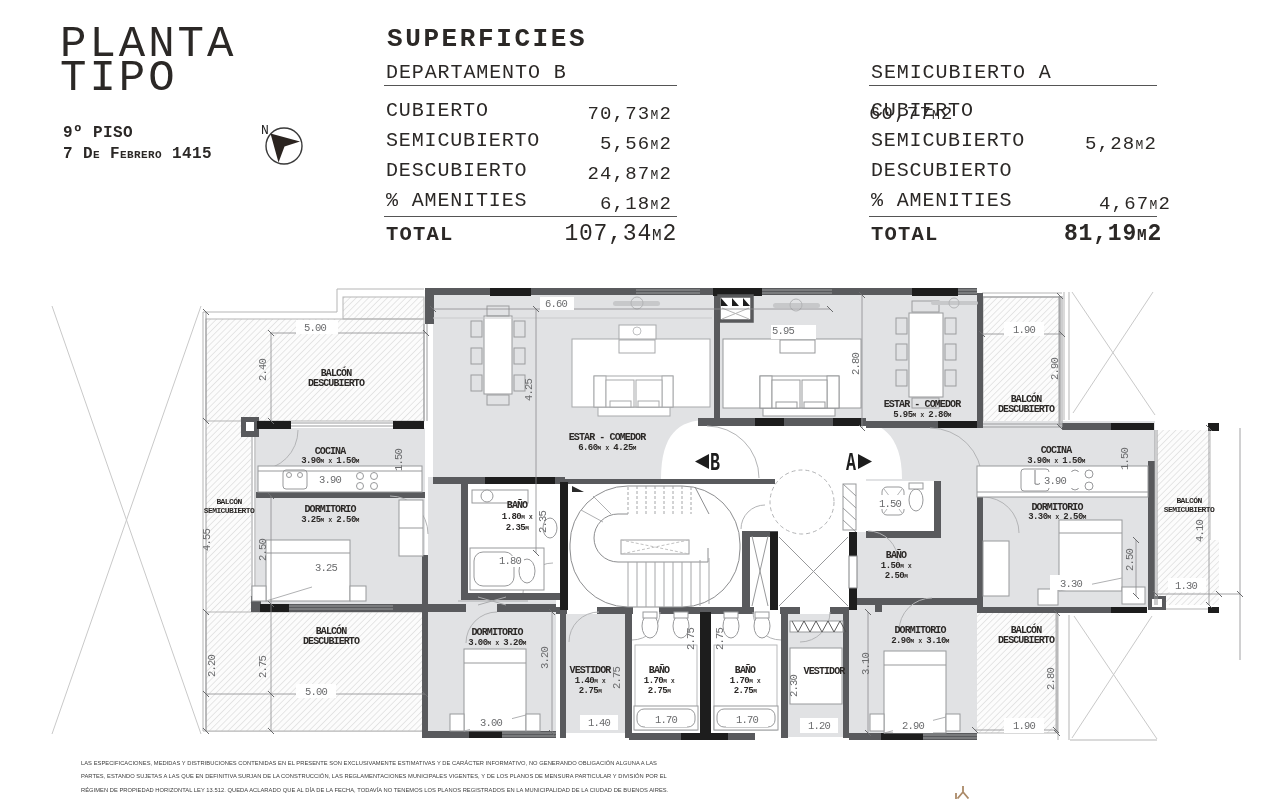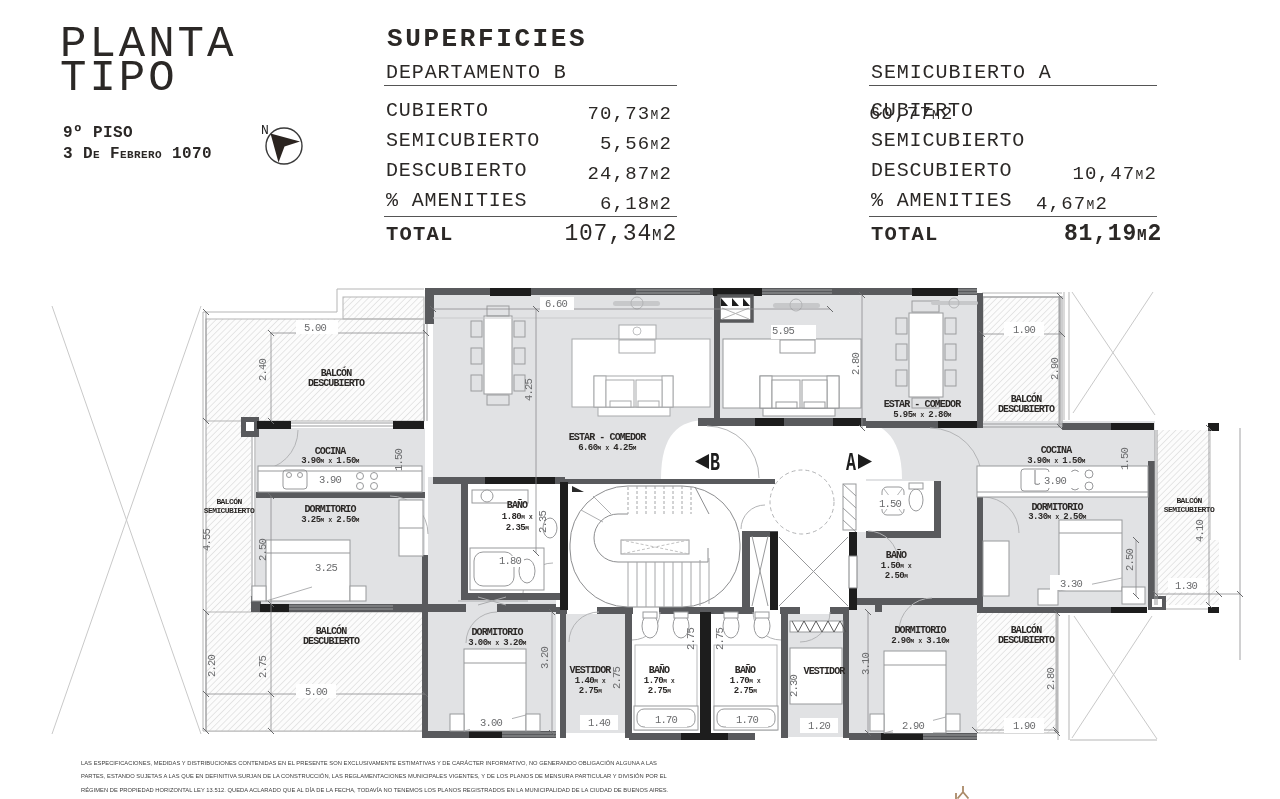--- a/index.html
+++ b/index.html
@@ -10,21 +10,21 @@
 .rn{font-weight:bold;fill:#2b2826;font-variant:small-caps;}
 .dm{fill:#6a6b6d;font-variant:small-caps;}
 .sc{font-variant:small-caps;}
 </style>
 </head>
 <body>
 <div id="page">
 
   <div class="hd" style="left:60px;top:27px;font-size:44px;letter-spacing:3px;font-weight:normal;color:#2b2826;line-height:34px;">PLANTA<br>TIPO</div>
   <div class="hd" style="left:63px;top:124px;font-size:16px;letter-spacing:0.4px;font-weight:bold;">9º PISO</div>
-  <div class="hd sc" style="left:63px;top:145px;font-size:16px;letter-spacing:0.4px;font-weight:bold;">3 De Febrero 1070</div>
+  <div class="hd sc" style="left:63px;top:145px;font-size:16px;letter-spacing:0.4px;font-weight:bold;">7 De Febrero 1415</div>
 
   <div class="hd" style="left:386px;top:61px;font-size:20px;letter-spacing:0.9px;">DEPARTAMENTO B</div>
 
   <div class="hd" style="left:387px;top:24px;font-size:26px;letter-spacing:2.6px;font-weight:bold;">SUPERFICIES</div>
   <div class="hd" style="left:384px;top:85px;width:293px;border-top:1.5px solid #555;"></div>
   <div class="hd" style="left:386px;top:99px;font-size:20px;letter-spacing:0.85px;">CUBIERTO</div>
   <div class="hd sc" style="left:384px;top:103px;width:288px;text-align:right;font-size:19px;letter-spacing:1.2px;">70,73m2</div>
   <div class="hd" style="left:386px;top:129px;font-size:20px;letter-spacing:0.85px;">SEMICUBIERTO</div>
   <div class="hd sc" style="left:384px;top:133px;width:288px;text-align:right;font-size:19px;letter-spacing:1.2px;">5,56m2</div>
   <div class="hd" style="left:386px;top:159px;font-size:20px;letter-spacing:0.85px;">DESCUBIERTO</div>
@@ -33,24 +33,24 @@
   <div class="hd sc" style="left:384px;top:193px;width:288px;text-align:right;font-size:19px;letter-spacing:1.2px;">6,18m2</div>
   <div class="hd" style="left:384px;top:216px;width:293px;border-top:1.5px solid #555;"></div>
   <div class="hd" style="left:386px;top:223px;font-size:20.5px;letter-spacing:1.2px;font-weight:bold;">TOTAL</div>
   <div class="hd sc" style="left:384px;top:221px;width:293px;text-align:right;font-size:23px;letter-spacing:0.8px;font-weight:normal;">107,34m2</div>
 
   <div class="hd" style="left:871px;top:61px;font-size:20px;letter-spacing:0.9px;">SEMICUBIERTO A</div>
   <div class="hd" style="left:869px;top:85px;width:288px;border-top:1.5px solid #555;"></div>
   <div class="hd" style="left:871px;top:99px;font-size:20px;letter-spacing:0.85px;">CUBIERTO</div>
   <div class="hd sc" style="left:869px;top:103px;width:288px;text-align:left;font-size:19px;letter-spacing:1.2px;">60,77m2</div>
   <div class="hd" style="left:871px;top:129px;font-size:20px;letter-spacing:0.85px;">SEMICUBIERTO</div>
+  <div class="hd sc" style="left:869px;top:133px;width:288px;text-align:right;font-size:19px;letter-spacing:1.2px;">5,28m2</div>
   <div class="hd" style="left:871px;top:159px;font-size:20px;letter-spacing:0.85px;">DESCUBIERTO</div>
-  <div class="hd sc" style="left:869px;top:163px;width:288px;text-align:right;font-size:19px;letter-spacing:1.2px;">10,47m2</div>
   <div class="hd" style="left:871px;top:189px;font-size:20px;letter-spacing:0.85px;">% AMENITIES</div>
-  <div class="hd sc" style="left:820px;top:193px;width:288px;text-align:right;font-size:19px;letter-spacing:1.2px;">4,67m2</div>
+  <div class="hd sc" style="left:883px;top:193px;width:288px;text-align:right;font-size:19px;letter-spacing:1.2px;">4,67m2</div>
   <div class="hd" style="left:869px;top:216px;width:288px;border-top:1.5px solid #555;"></div>
   <div class="hd" style="left:871px;top:223px;font-size:20.5px;letter-spacing:1.2px;font-weight:bold;">TOTAL</div>
   <div class="hd sc" style="left:869px;top:221px;width:293px;text-align:right;font-size:23px;letter-spacing:0.8px;font-weight:bold;">81,19m2</div>
 
   <svg style="position:absolute;left:255px;top:115px;" width="65" height="65" viewBox="0 0 65 65">
     <circle cx="29" cy="31" r="18" fill="none" stroke="#3a3a3a" stroke-width="1.4"></circle>
     <text x="6" y="19" font-family="Liberation Serif, serif" font-size="13" fill="#222">N</text>
     <path d="M 15.5 18.5 L 45 26.5 L 29.5 31.6 L 23.5 47.5 Z" fill="#2b2420"></path>
   </svg>
 

